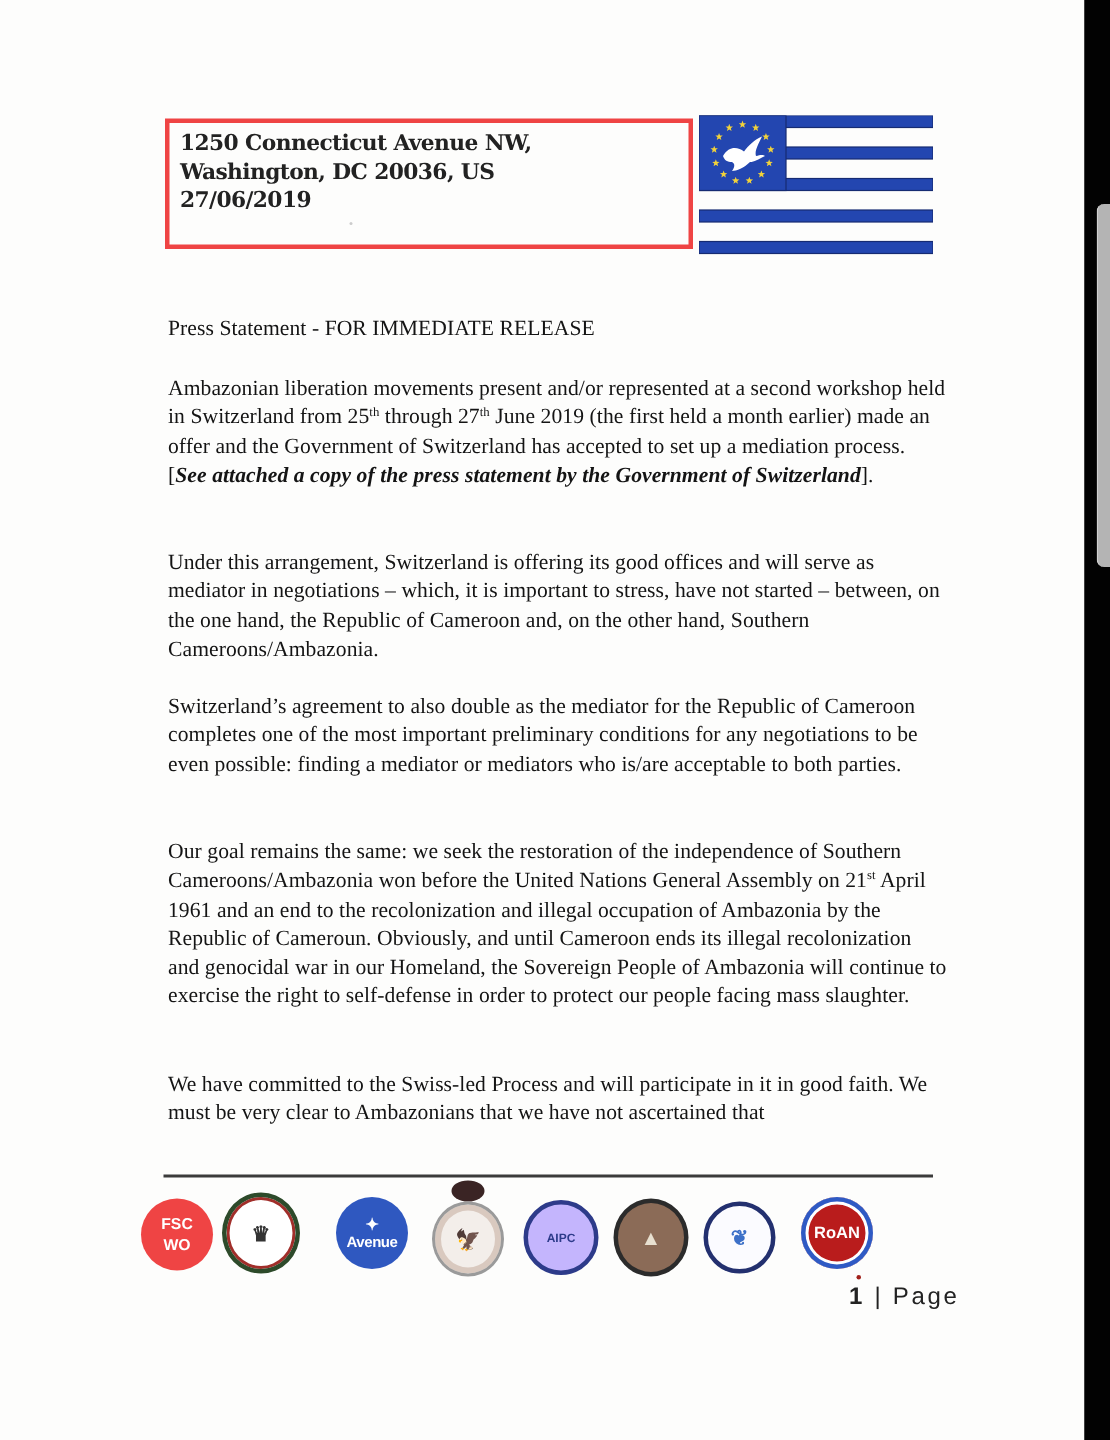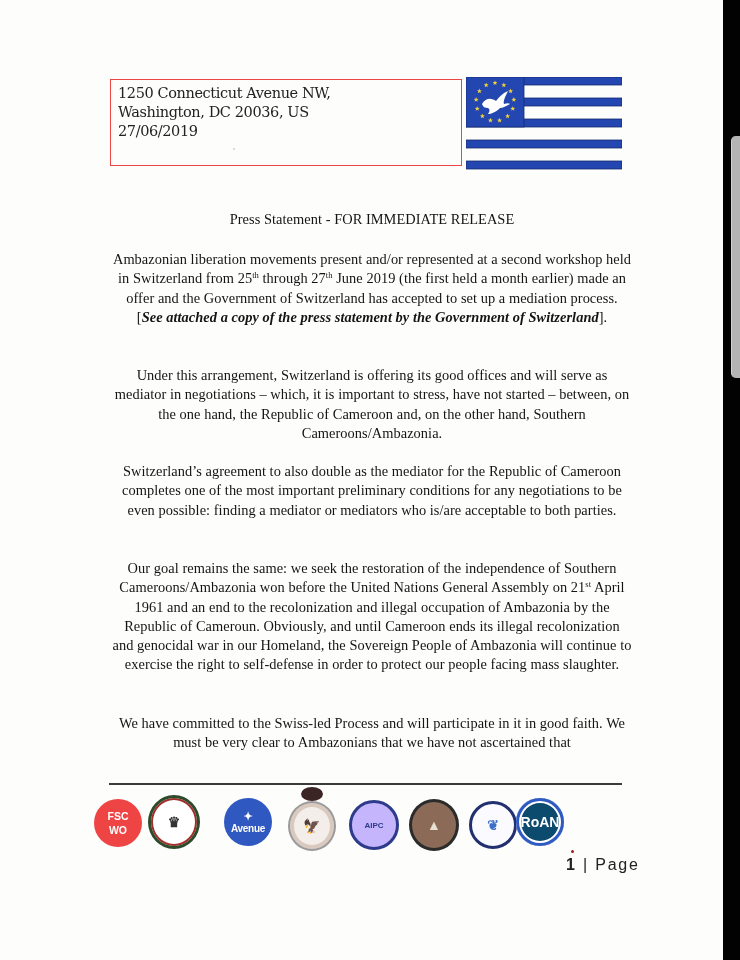--- a/index.html
+++ b/index.html
@@ -2,47 +2,47 @@
 <html><head>
 <meta charset="utf-8">
 <style>
   * { box-sizing: border-box; margin: 0; padding: 0; }
   html, body { width: 740px; height: 960px; overflow: hidden; background: #000; }
   body { position: relative; font-family: "Liberation Serif", "DejaVu Serif", serif; color: #141414; }
   .page { position: absolute; left: 0; top: 0; width: 723px; height: 960px; background: #fdfdfc; }
   .edge-strip { position: absolute; left: 723px; top: 0; width: 17px; height: 960px; background: #020202; }
   .side-panel { position: absolute; left: 731px; top: 136px; width: 12px; height: 242px; background: #b4b4b4; border-radius: 5px 0 0 5px; border-left: 1px solid #d0d0d0; }
 
-  .addr-box { position: absolute; left: 110px; top: 79px; width: 352px; height: 87px; border: 1px solid #ef4444; padding: 4px 0 0 7px; }
+  .addr-box { position: absolute; left: 110px; top: 79px; width: 352px; height: 87px; border: 3px solid #ef4444; padding: 4px 0 0 7px; font-weight: bold; }
   .addr-line { font-family: "DejaVu Serif", serif; font-size: 14.5px; line-height: 19px; letter-spacing: -0.4px; color: #222; }
 
   .flag { position: absolute; left: 466px; top: 77px; width: 156px; height: 98px; }
 
-  .text { position: absolute; left: 112px; width: 520px; font-size: 14.4px; line-height: 19.3px; color: #141414; letter-spacing: 0.05px; text-align: center; }
+  .text { position: absolute; left: 112px; width: 520px; font-size: 14.4px; line-height: 19.3px; color: #141414; letter-spacing: 0.05px; }
   .title { top: 210px; }
   .p1 { top: 250px; }
   .p2 { top: 366px; }
   .p3 { top: 462px; }
   .p4 { top: 559px; }
   .p5 { top: 714px; }
   .text .ital { font-style: italic; font-weight: bold; }
   sup { font-size: 8.5px; line-height: 0; vertical-align: 5px; }
 
   .footer-rule { position: absolute; left: 109px; top: 783px; width: 513px; height: 1.5px; background: #3b3b3b; }
   .logos { position: absolute; left: 94px; top: 793px; width: 470px; height: 70px; }
   .logo { position: absolute; top: 0; width: 50px; height: 50px; border-radius: 50%; display: flex; align-items: center; justify-content: center; flex-direction: column; font-family: "Liberation Sans", sans-serif; font-weight: bold; color: #fff; text-align: center; }
   .logo-fsc { left: 0; top: 6px; width: 48px; height: 48px; background: #ef4444; font-size: 10.5px; line-height: 14px; }
   .logo-red { left: 54px; top: 2px; width: 52px; height: 54px; background: #fff; border: 3px solid #2d4a2a; box-shadow: inset 0 0 0 2px #a12e2a; }
   .logo-morisc { left: 130px; top: 5px; width: 48px; height: 48px; background: #2f58c0; font-size: 10px; letter-spacing: -0.3px; }
   .logo-eagle { left: 194px; top: 8px; width: 48px; height: 50px; background: #f3eeea; border: 2px solid #9a9a9a; box-shadow: inset 0 0 0 4px #d9c9bf; }
   .logo-eagle-cap { position: absolute; left: 207px; top: -6px; width: 22px; height: 14px; border-radius: 50%; background: #3a2424; }
   .logo-aipc { left: 255px; top: 7px; width: 50px; height: 50px; background: #c4b5fd; border: 3px solid #2d3b8a; color: #2d3b8a; font-size: 8px; }
   .logo-mountain { left: 315px; top: 6px; width: 50px; height: 52px; background: #8b6b57; border: 3px solid #2b2b2b; }
   .logo-bird { left: 375px; top: 8px; width: 48px; height: 48px; background: #fbfbff; border: 3px solid #23306f; }
-  .logo-roan { left: 422px; top: 5px; width: 48px; height: 48px; background: #0c4a6e; box-shadow: inset 0 0 0 3px #2f5ac4, inset 0 0 0 5px #fff; font-size: 14px; }
+  .logo-roan { left: 440px; top: 5px; width: 48px; height: 48px; background: #b91c1c; box-shadow: inset 0 0 0 3px #2f5ac4, inset 0 0 0 5px #fff; font-size: 11px; }
   .logo-glyph { font-size: 14px; color: #333; }
 
   .page-num { position: absolute; left: 566px; top: 856px; font-family: "Liberation Sans", sans-serif; font-size: 16px; letter-spacing: 1.8px; color: #222; }
   .page-num b { font-weight: bold; }
   .dot { position: absolute; left: 571px; top: 850px; width: 3px; height: 3px; border-radius: 50%; background: #a1201a; }
   .speck { position: absolute; left: 233px; top: 148px; width: 2px; height: 2px; background: #ccc; border-radius: 50%; }
 </style>
 </head>
 <body>
 

